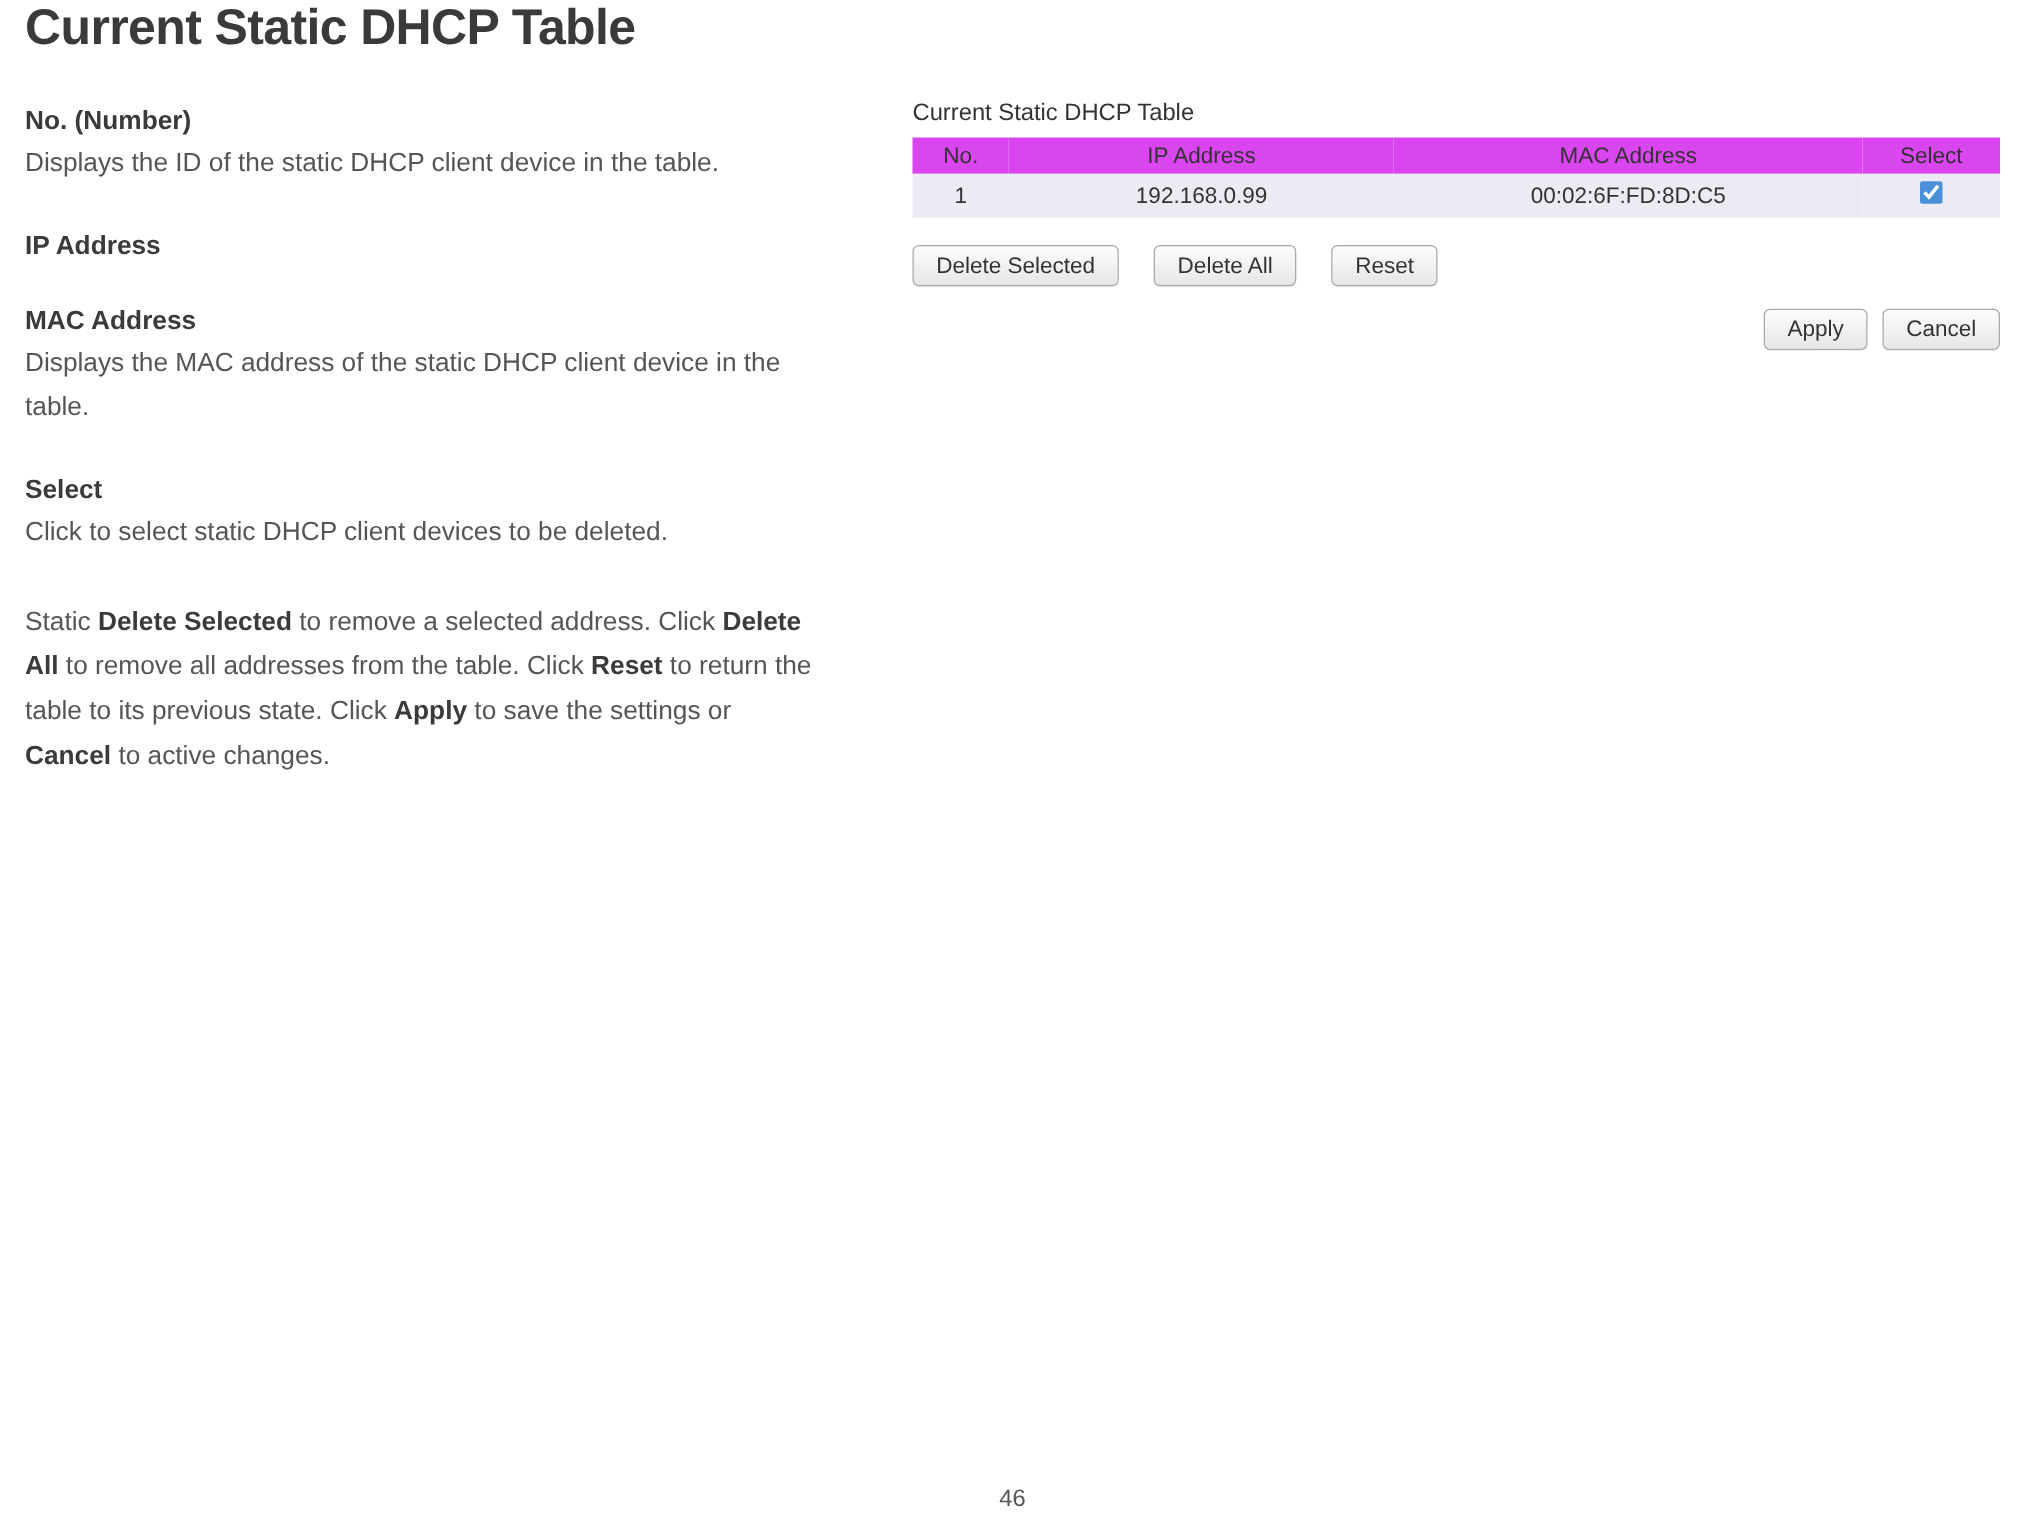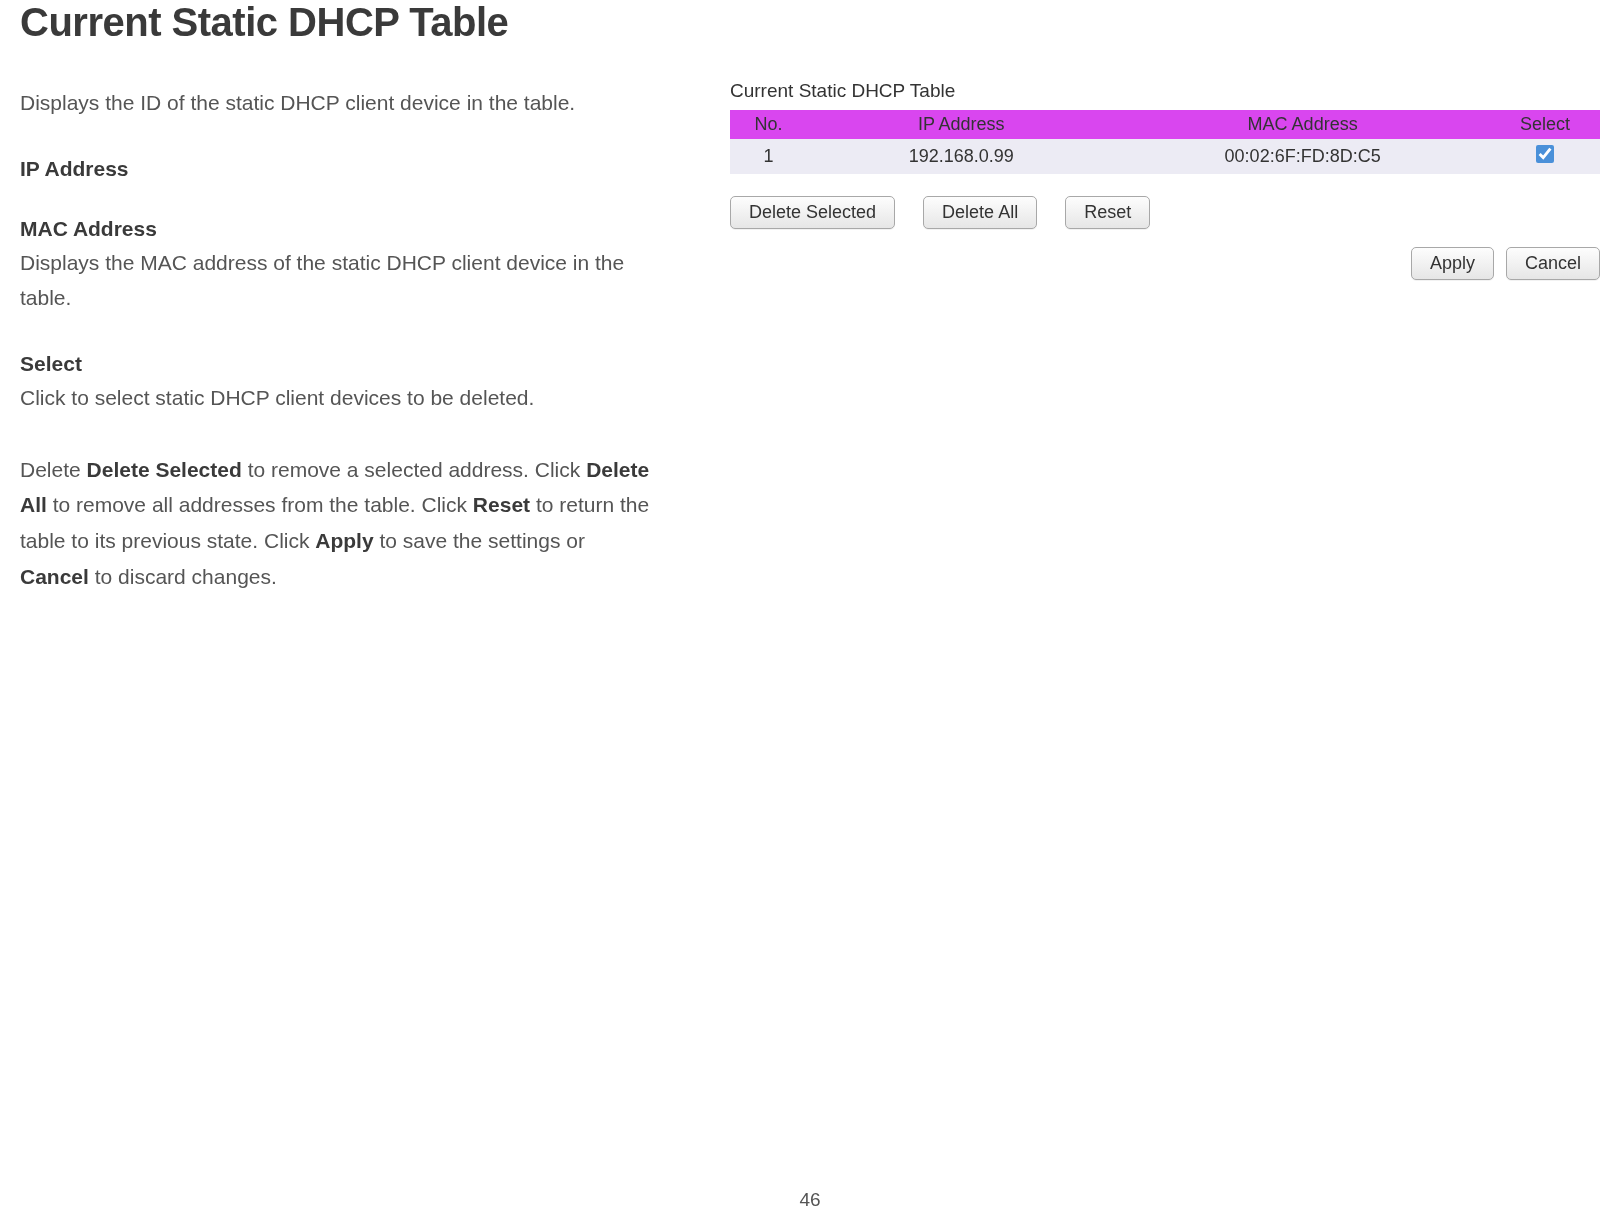--- a/index.html
+++ b/index.html
@@ -131,39 +131,40 @@
   </style>
 </head>
 <body>
 
 <div class="page">
   <div class="left-col">
     <h1 class="page-title">Current Static DHCP Table</h1>
 
 
     <div class="def-block">
+      <div class="def-title">No. (Number)</div>
       <div class="def-body">Displays the ID of the static DHCP client device in the table.</div>
     </div>
 
     <div class="def-block">
       <div class="def-title">IP Address</div>
     </div>
 
     <div class="def-block">
       <div class="def-title">MAC Address</div>
       <div class="def-body">Displays the MAC address of the static DHCP client device in the table.</div>
     </div>
 
     <div class="def-block">
       <div class="def-title">Select</div>
       <div class="def-body">Click to select static DHCP client devices to be deleted.</div>
     </div>
 
     <p class="buttons-para">
-      <span>Delete </span><b>Delete Selected</b><span> to remove a selected address. Click </span><b>Delete All</b><span> to remove all addresses from the table. Click </span><b>Reset</b><span> to return the table to its previous state. Click </span><b>Apply</b><span> to save the settings or </span><b>Cancel</b><span> to discard changes.</span>
+      <span>Static </span><b>Delete Selected</b><span> to remove a selected address. Click </span><b>Delete All</b><span> to remove all addresses from the table. Click </span><b>Reset</b><span> to return the table to its previous state. Click </span><b>Apply</b><span> to save the settings or </span><b>Cancel</b><span> to active changes.</span>
     </p>
   </div>
 
   <div class="right-col">
     <div class="panel-title">Current Static DHCP Table</div>
 
     <table class="dhcp-table">
       <thead>
         <tr>
           <th class="col-no">No.</th>

